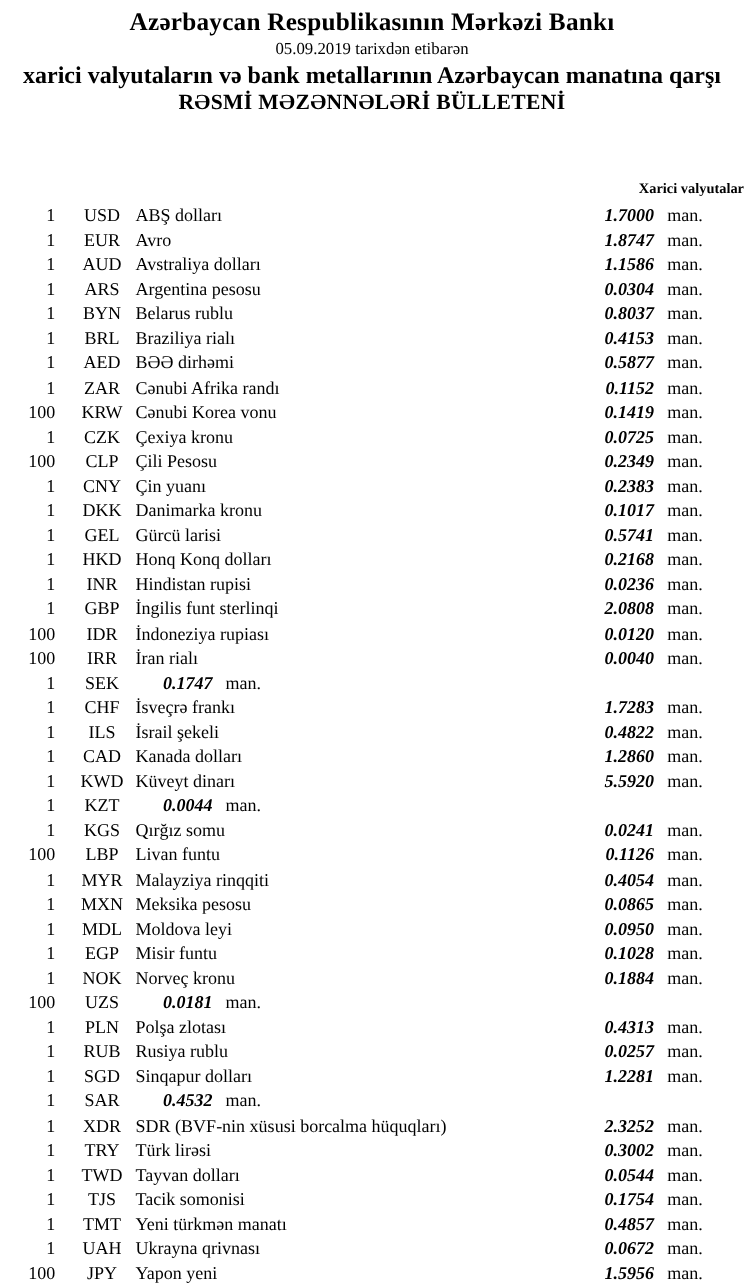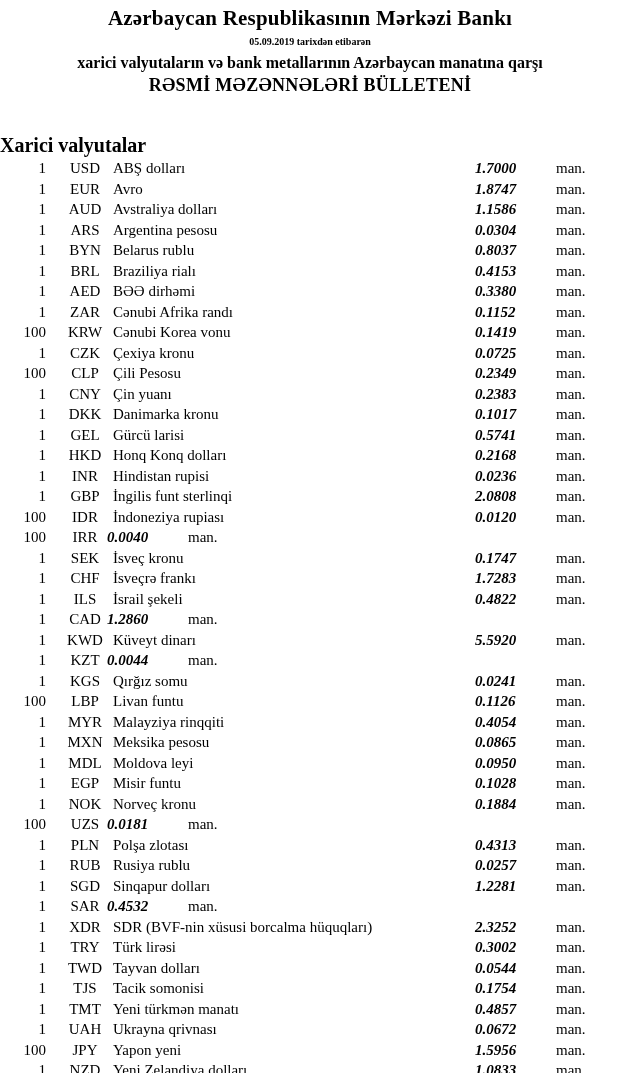--- a/index.html
+++ b/index.html
@@ -19,40 +19,40 @@
   }
   .hdr { text-align: center; }
   .bank-title {
     padding-top: 6px;
     font-size: 21px;
     font-weight: bold;
     line-height: 25px;
     letter-spacing: 0.2px;
   }
   .date-line {
-    font-size: 10px;
-    font-weight: bold;
+    font-size: 14px;
+    font-weight: normal;
     line-height: 21px;
   }
   .subtitle-line {
-    font-size: 16px;
+    font-size: 20px;
     font-weight: bold;
     line-height: 22px;
   }
   .bulletin-line {
     font-size: 18px;
     font-weight: bold;
     line-height: 22px;
     letter-spacing: 0.3px;
   }
   .section-title {
-    margin-top: 40px;
-    font-size: 20px;
+    margin-top: 52px;
+    font-size: 12px;
     font-weight: bold;
-    text-align: left;
+    text-align: right;
     line-height: 18px;
   }
   .rates {
     margin-top: 4px;
   }
   .row {
     display: flex;
     align-items: baseline;
     line-height: 20.5px;
     font-size: 15px;
@@ -70,21 +70,21 @@
     text-align: center;
     flex: 0 0 auto;
   }
   .cell-name {
     flex: 1 1 auto;
     padding-left: 6px;
     overflow: hidden;
   }
   .cell-rate {
     width: 70px;
-    text-align: left;
+    text-align: right;
     font-weight: bold;
     font-style: italic;
     flex: 0 0 auto;
   }
   .cell-unit {
     width: 42px;
     margin-left: 11px;
     flex: 0 0 auto;
   }
 </style>
@@ -141,21 +141,21 @@
         <span class="cell-qty">1</span>
         <span class="cell-code">BRL</span>
         <span class="cell-name">Braziliya rialı</span>
         <span class="cell-rate">0.4153</span>
         <span class="cell-unit">man.</span>
       </div>
       <div class="row">
         <span class="cell-qty">1</span>
         <span class="cell-code">AED</span>
         <span class="cell-name">BƏƏ dirhəmi</span>
-        <span class="cell-rate">0.3380</span>
+        <span class="cell-rate">0.5877</span>
         <span class="cell-unit">man.</span>
       </div>
       <div class="row">
         <span class="cell-qty">1</span>
         <span class="cell-code">ZAR</span>
         <span class="cell-name">Cənubi Afrika randı</span>
         <span class="cell-rate">0.1152</span>
         <span class="cell-unit">man.</span>
       </div>
       <div class="row">
@@ -224,47 +224,48 @@
       <div class="row">
         <span class="cell-qty">100</span>
         <span class="cell-code">IDR</span>
         <span class="cell-name">İndoneziya rupiası</span>
         <span class="cell-rate">0.0120</span>
         <span class="cell-unit">man.</span>
       </div>
       <div class="row">
         <span class="cell-qty">100</span>
         <span class="cell-code">IRR</span>
+        <span class="cell-name">İran rialı</span>
         <span class="cell-rate">0.0040</span>
         <span class="cell-unit">man.</span>
       </div>
       <div class="row">
         <span class="cell-qty">1</span>
         <span class="cell-code">SEK</span>
-        <span class="cell-name">İsveç kronu</span>
         <span class="cell-rate">0.1747</span>
         <span class="cell-unit">man.</span>
       </div>
       <div class="row">
         <span class="cell-qty">1</span>
         <span class="cell-code">CHF</span>
         <span class="cell-name">İsveçrə frankı</span>
         <span class="cell-rate">1.7283</span>
         <span class="cell-unit">man.</span>
       </div>
       <div class="row">
         <span class="cell-qty">1</span>
         <span class="cell-code">ILS</span>
         <span class="cell-name">İsrail şekeli</span>
         <span class="cell-rate">0.4822</span>
         <span class="cell-unit">man.</span>
       </div>
       <div class="row">
         <span class="cell-qty">1</span>
         <span class="cell-code">CAD</span>
+        <span class="cell-name">Kanada dolları</span>
         <span class="cell-rate">1.2860</span>
         <span class="cell-unit">man.</span>
       </div>
       <div class="row">
         <span class="cell-qty">1</span>
         <span class="cell-code">KWD</span>
         <span class="cell-name">Küveyt dinarı</span>
         <span class="cell-rate">5.5920</span>
         <span class="cell-unit">man.</span>
       </div>

